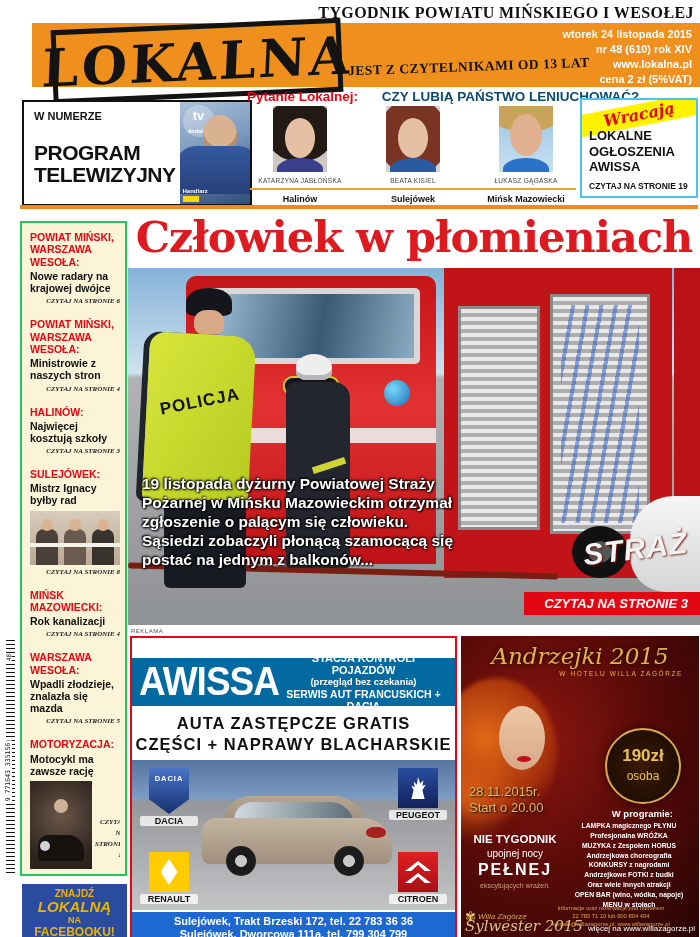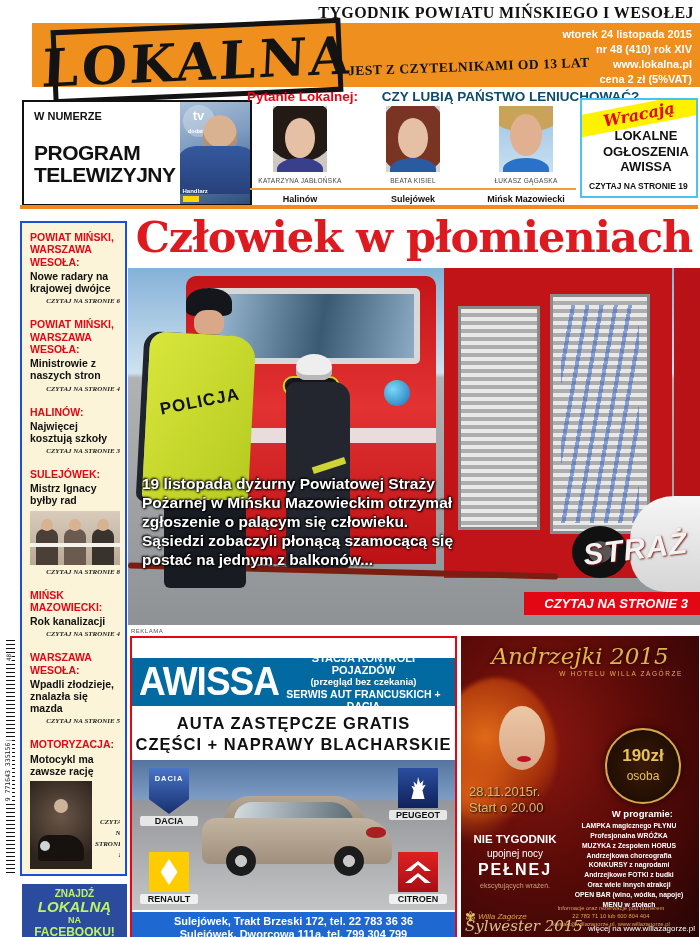--- a/index.html
+++ b/index.html
@@ -40,27 +40,27 @@
   .p0 .hair { background:#241a15; } .p1 .hair { background:#7a3424; height:78px; } .p2 .hair { background:#caa35a; height:34px; }
   .portrait .face { position:absolute; left:50%; top:12px; transform:translateX(-50%); width:30px; height:40px; border-radius:50%; background:#e6c0a4; }
   .p2 .face { top:8px; width:32px; height:42px; background:#e0b090; }
   .portrait .torso { position:absolute; bottom:-8px; left:50%; transform:translateX(-50%); width:46px; height:22px; border-radius:50% 50% 0 0; }
   .p0 .torso { background:#3a3f8c; } .p1 .torso { background:#2a5aa0; } .p2 .torso { background:#2a72c8; }
   .resp-name { margin-top:5px; font-size:6.5px; color:#444; letter-spacing:.3px; }
   .resp-city { margin-top:10px; font-size:9px; font-weight:bold; color:#111; }
 
   .classifieds { position:absolute; left:580px; top:98px; width:118px; height:100px; border:2.5px solid #49C3EF; background:#fff; overflow:hidden; }
   .ribbon { position:absolute; top:4px; left:-8px; right:-8px; height:22px; background:#FFF200; transform:rotate(-11deg); color:#E30613; font-weight:bold; font-style:italic; font-size:16px; text-align:center; font-family:"DejaVu Serif",serif; line-height:22px; }
-  .cl-title { position:absolute; top:28px; left:21px; font-size:13px; font-weight:bold; line-height:1.2; color:#111;text-align:center; }
+  .cl-title { position:absolute; top:28px; left:7px; font-size:13px; font-weight:bold; line-height:1.2; color:#111; }
   .cl-ref { position:absolute; bottom:5px; left:7px; font-size:8.5px; font-weight:bold; color:#111; }
 
   .orange-rule { position:absolute; left:20px; top:205px; width:678px; height:4px; background:#F08A1E; }
 
   
-  .sidebar { position:absolute; left:20px; top:221px; width:107px; height:655px; background:#FBF4D8; border:2px solid #1d4ed8; padding:8px 5px 4px 8px; }
+  .sidebar { position:absolute; left:20px; top:221px; width:107px; height:655px; background:#FBF4D8; border:2px solid #22c55e; padding:8px 5px 4px 8px; }
   .sb-item { margin-bottom:13px; overflow:hidden; }
   .sb-cat { color:#E30613; font-weight:bold; font-size:10.5px; line-height:1.18; }
   .sb-title { color:#111; font-weight:bold; font-size:10.5px; line-height:1.15; margin-top:2px; }
   .sb-ref { text-align:right; font-size:7px; font-style:italic; font-weight:bold; color:#222; margin-top:3px; font-family:"Liberation Serif",serif; }
   .sb-photo { position:relative; margin:4px 0 1px; overflow:hidden; }
   .ph-ribbon { width:90px; height:54px; background:linear-gradient(#d8ccbc,#b9a894); }
   .ph-ribbon .fig { position:absolute; bottom:0; width:22px; height:36px; border-radius:8px 8px 0 0; background:#4a4038; }
   .ph-ribbon .fig.f1{left:6px;} .ph-ribbon .fig.f2{left:34px; background:#6a5a50;} .ph-ribbon .fig.f3{left:62px; background:#39332e;}
   .ph-ribbon .fig::before { content:""; position:absolute; top:-10px; left:5px; width:12px; height:12px; border-radius:50%; background:#d9b292; }
   .ph-ribbon .tape { position:absolute; top:32px; left:0; right:0; height:4px; background:#f5f2ea; }
@@ -69,21 +69,21 @@
   .ph-moto .head { position:absolute; top:18px; left:24px; width:14px; height:14px; border-radius:50%; background:#cdb39a; }
   .ph-moto .bike { position:absolute; bottom:8px; left:8px; width:46px; height:26px; border-radius:10px 16px 4px 4px; background:#17120e; }
   .ph-moto .lamp { position:absolute; bottom:18px; left:10px; width:10px; height:10px; border-radius:50%; background:#cfd4d8; }
   .moto-ref { font-size:7px; font-style:italic; font-weight:bold; color:#222; font-family:"Liberation Serif",serif; text-align:right; margin-top:40px; line-height:1.6; }
 
   .barcode { position:absolute; left:0; top:640px; width:15px; height:235px; background:#fff; }
   .barcode .bars { position:absolute; inset:0 0 0 6px; background:repeating-linear-gradient(180deg,#111 0 1.5px,#fff 1.5px 4px); }
   .bc-num { position:absolute; top:56%; left:50%; transform:translate(-50%,-50%) rotate(-90deg); font-size:6.5px; background:#fff; padding:0 2px; white-space:nowrap; font-family:"DejaVu Sans Mono",monospace; color:#111; }
   .bc-issue { position:absolute; top:14px; left:50%; transform:translateX(-50%) rotate(-90deg); font-size:6px; background:#fff; padding:0 1px; font-family:"DejaVu Sans Mono",monospace; color:#111; }
 
-  .fb-box { position:absolute; left:22px; top:884px; width:105px; height:53px; background:#2B4C9E; color:#bef264; text-align:center; font-weight:bold; padding-top:4px; cursor:pointer; }
+  .fb-box { position:absolute; left:22px; top:884px; width:105px; height:53px; background:#2B4C9E; color:#eab308; text-align:center; font-weight:bold; padding-top:4px; cursor:pointer; }
   .fb1{font-size:10px;} .fb2{font-size:15px; line-height:1.05;font-style:italic;} .fb3{font-size:9px;} .fb4{font-size:12px;}
 
   
   .headline { position:absolute; left:128px; top:212px; width:572px; text-align:center; color:#DD1A1F; font-family:"DejaVu Serif",serif; font-size:43px; font-weight:bold; letter-spacing:-1px; }
   .main-photo { position:absolute; left:128px; top:268px; width:572px; height:357px; overflow:hidden; background:linear-gradient(#85b2d8 0,#cfe2ef 105px,#b0b2b4 110px,#8f9294 100%); }
   .truckA { position:absolute; left:58px; top:8px; width:250px; height:288px; background:linear-gradient(#c41418,#e23232 45%,#bd1115); border-radius:10px 10px 0 0; }
   .windshield { position:absolute; left:16px; top:12px; right:16px; height:76px; background:linear-gradient(100deg,#a2c2da 0%,#3a5a74 55%,#8cacc4 100%); border:6px solid #d8d8d8; border-radius:5px; }
   .stripeA { position:absolute; left:0; right:0; top:152px; height:15px; background:#ececec; opacity:.92; }
   .lightL,.lightR { position:absolute; top:104px; width:26px; height:26px; border-radius:50%; background:radial-gradient(circle at 35% 35%,#7ad8f8,#1a70b8); }
   .lightL{left:26px;} .lightR{right:26px;}
@@ -169,21 +169,21 @@
 </head>
 <body>
 
 <div class="page">
 
   <div class="tagline">TYGODNIK POWIATU MIŃSKIEGO I WESOŁEJ</div>
   <div class="banner">
     <div class="slogan">JEST Z CZYTELNIKAMI OD 13 LAT</div>
     <div class="issue-info">
       <div>wtorek 24 listopada 2015</div>
-      <div>nr 48 (410) rok XIV</div>
+      <div>nr 48 (610) rok XIV</div>
       <div>www.lokalna.pl</div>
       <div>cena 2 zł (5%VAT)</div>
     </div>
   </div>
   <div class="logo-frame">
     <span>LOKALNA</span>
   </div>
 
   <div class="in-issue">
     <div class="in-issue-text">

